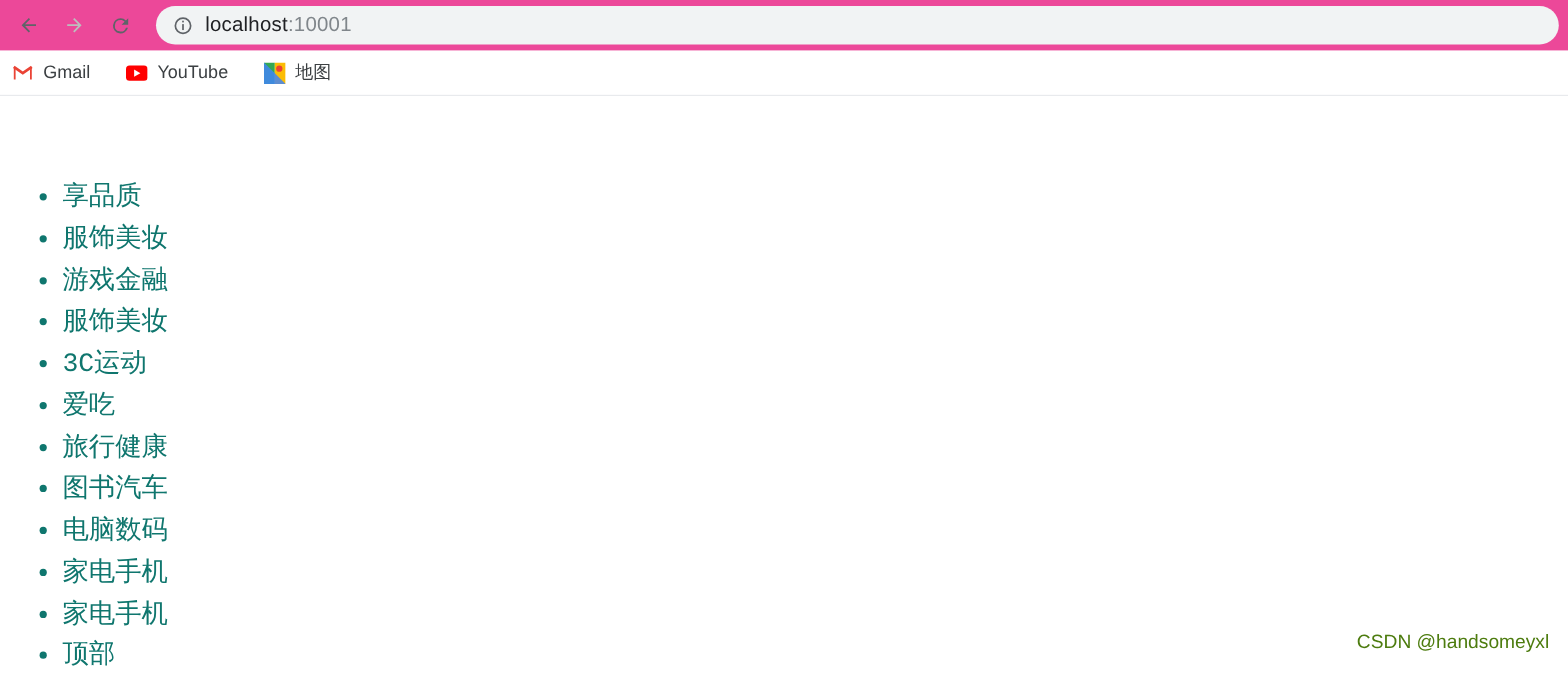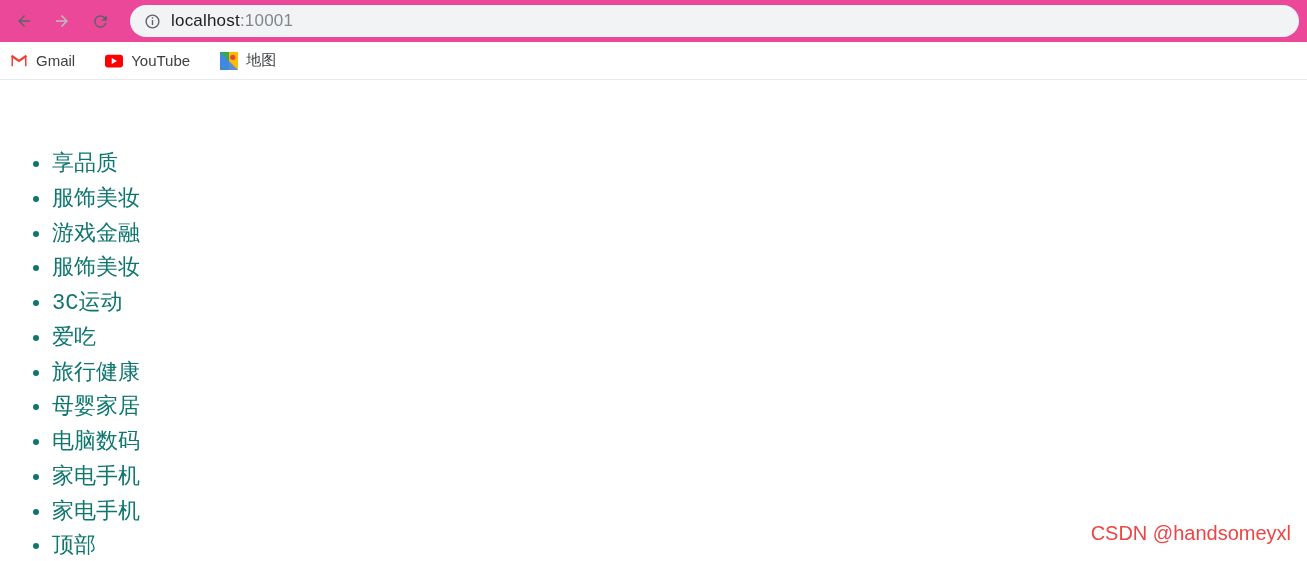--- a/index.html
+++ b/index.html
@@ -133,22 +133,22 @@
       font-size: 22px;
       color: #0f766e;
       line-height: 1.58;
       font-family: Liberation Mono, monospace;
     }
     
     .watermark {
       position: absolute;
       right: 16px;
       bottom: 16px;
-      color: #ef4444;
-      font-size: 20px;
+      color: #4d7c0f;
+      font-size: 16px;
       font-family: Arial, sans-serif;
       pointer-events: none;
     }
   </style>
 </head>
 <body>
 
 <div class="browser-toolbar">
   <div class="nav-btn">
     <svg width="18" height="18" viewBox="0 0 24 24">
@@ -216,21 +216,21 @@
 <div class="page-content">
 
   <ul class="category-list">
     <li>享品质</li>
     <li>服饰美妆</li>
     <li>游戏金融</li>
     <li>服饰美妆</li>
     <li>3C运动</li>
     <li>爱吃</li>
     <li>旅行健康</li>
-    <li>母婴家居</li>
+    <li>图书汽车</li>
     <li>电脑数码</li>
     <li>家电手机</li>
     <li>家电手机</li>
     <li>顶部</li>
   </ul>
 </div>
 
 <div class="watermark">CSDN @handsomeyxl</div>
 
 </body></html>

